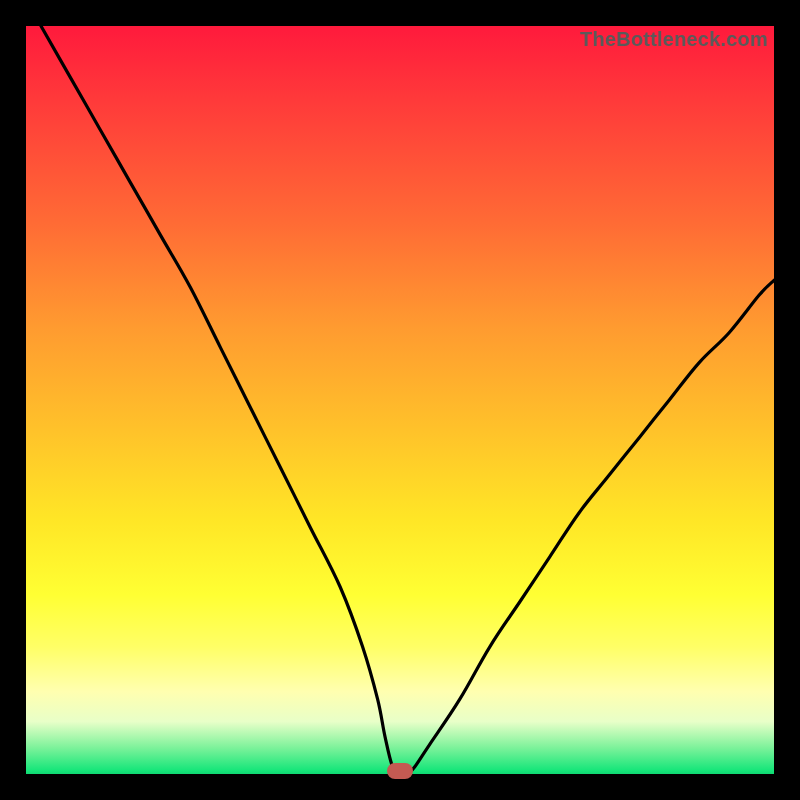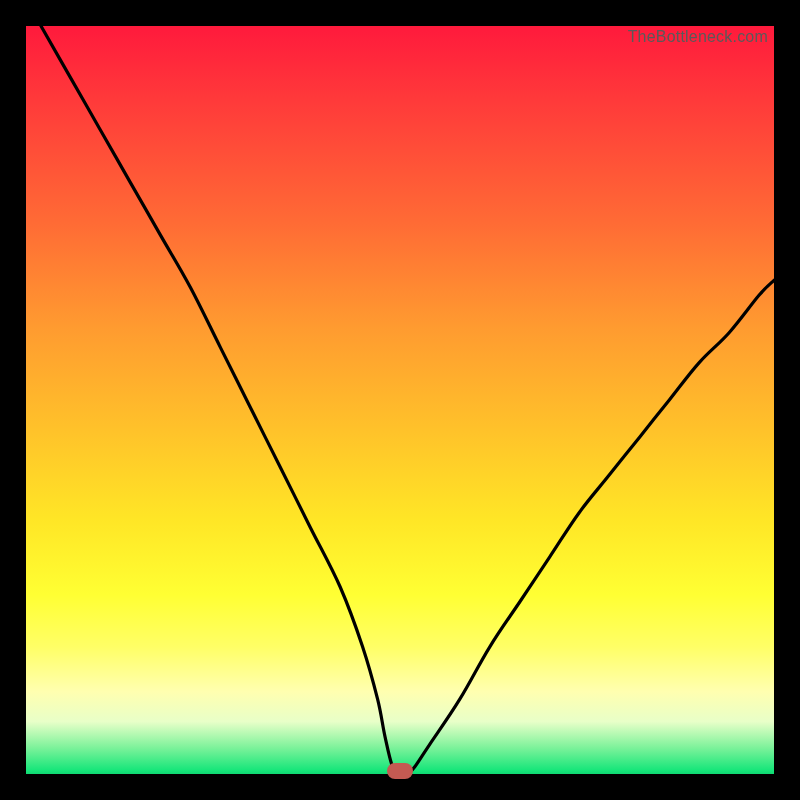--- a/index.html
+++ b/index.html
@@ -39,22 +39,22 @@
       #7cf29a 96.5%,
       #17e67a 99.5%,
       #10d973 100%
     );
   }
   .watermark {
     position: absolute;
     top: 2px;
     right: 6px;
     color: #5a5a5a;
-    font-size: 16px;
-    font-weight: 400;
+    font-size: 20px;
+    font-weight: 700;
     letter-spacing: 0.2px;
     user-select: none;
   }
   svg.curve {
     position: absolute;
     left: 0;
     top: 0;
     width: 748px;
     height: 748px;
   }

